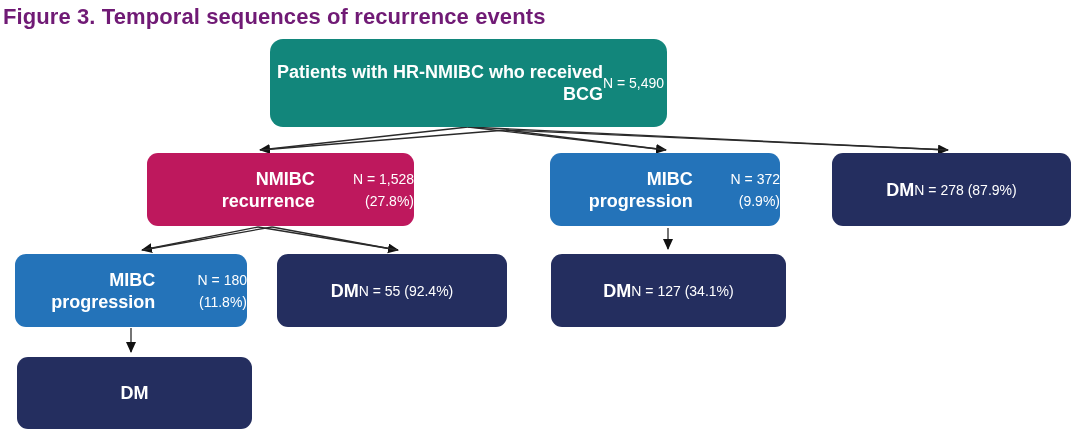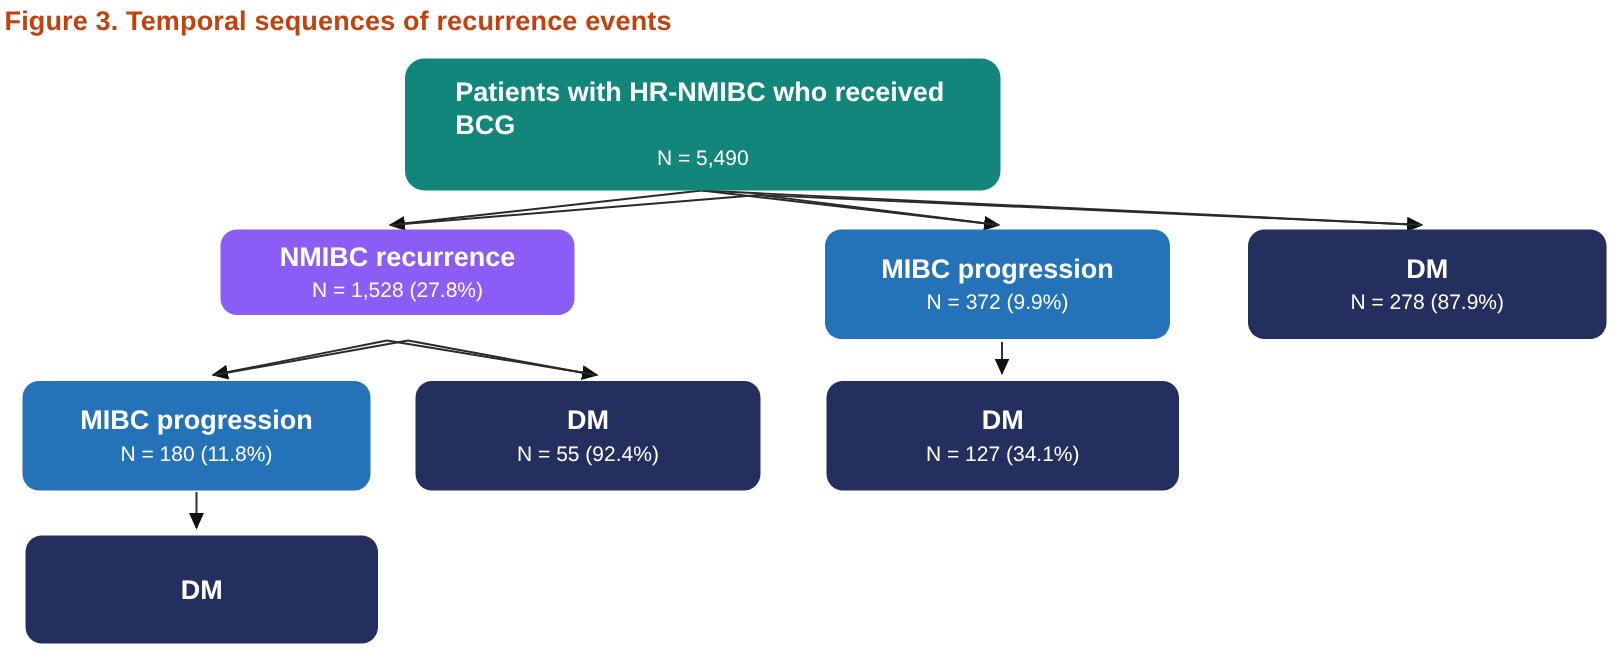--- a/index.html
+++ b/index.html
@@ -5,36 +5,36 @@
   html,body{margin:0;padding:0;background:#ffffff;}
   #canvas{
     position:relative;
     width:1080px;height:437px;
     background:#ffffff;
     font-family:"Liberation Sans", sans-serif;
     overflow:hidden;
   }
   #fig-title{
     position:absolute;left:3px;top:4px;
-    font-size:18px;font-weight:bold;color:#c2410c;
+    font-size:22px;font-weight:bold;color:#701a75;
     letter-spacing:0.1px;
   }
   .node{
     position:absolute;
     border-radius:11px;
     color:#ffffff;
-    display:flex;flex-direction:column;
+    display:flex;flex-direction:row;
     align-items:center;justify-content:center;
-    text-align:left;
+    text-align:right;
   }
   .node .label{font-weight:bold;font-size:18px;line-height:22px;}
   .node .value{font-weight:normal;font-size:14px;line-height:22px;}
   .n-root {left:270px;top:39px;width:397px;height:88px;background:#12867b;border-radius:13px;}
   .n-root .label{max-width:330px;}
-  .n-rec  {left:147px;top:153px;width:236px;height:57px;background:#8b5cf6;}
+  .n-rec  {left:147px;top:153px;width:236px;height:73px;background:#be185d;padding-left:31px;}
   .n-mibc1{left:550px;top:153px;width:230px;height:73px;background:#2473b9;}
   .n-dm1  {left:832px;top:153px;width:239px;height:73px;background:#242e5f;}
   .n-mibc2{left:15px; top:254px;width:232px;height:73px;background:#2473b9;}
   .n-dm2  {left:277px;top:254px;width:230px;height:73px;background:#242e5f;}
   .n-dm3  {left:551px;top:254px;width:235px;height:73px;background:#242e5f;}
   .n-dm4  {left:17px; top:357px;width:235px;height:72px;background:#242e5f;}
   #flow-arrows{
     position:absolute;left:0;top:0;width:1080px;height:437px;
     pointer-events:none;
   }

